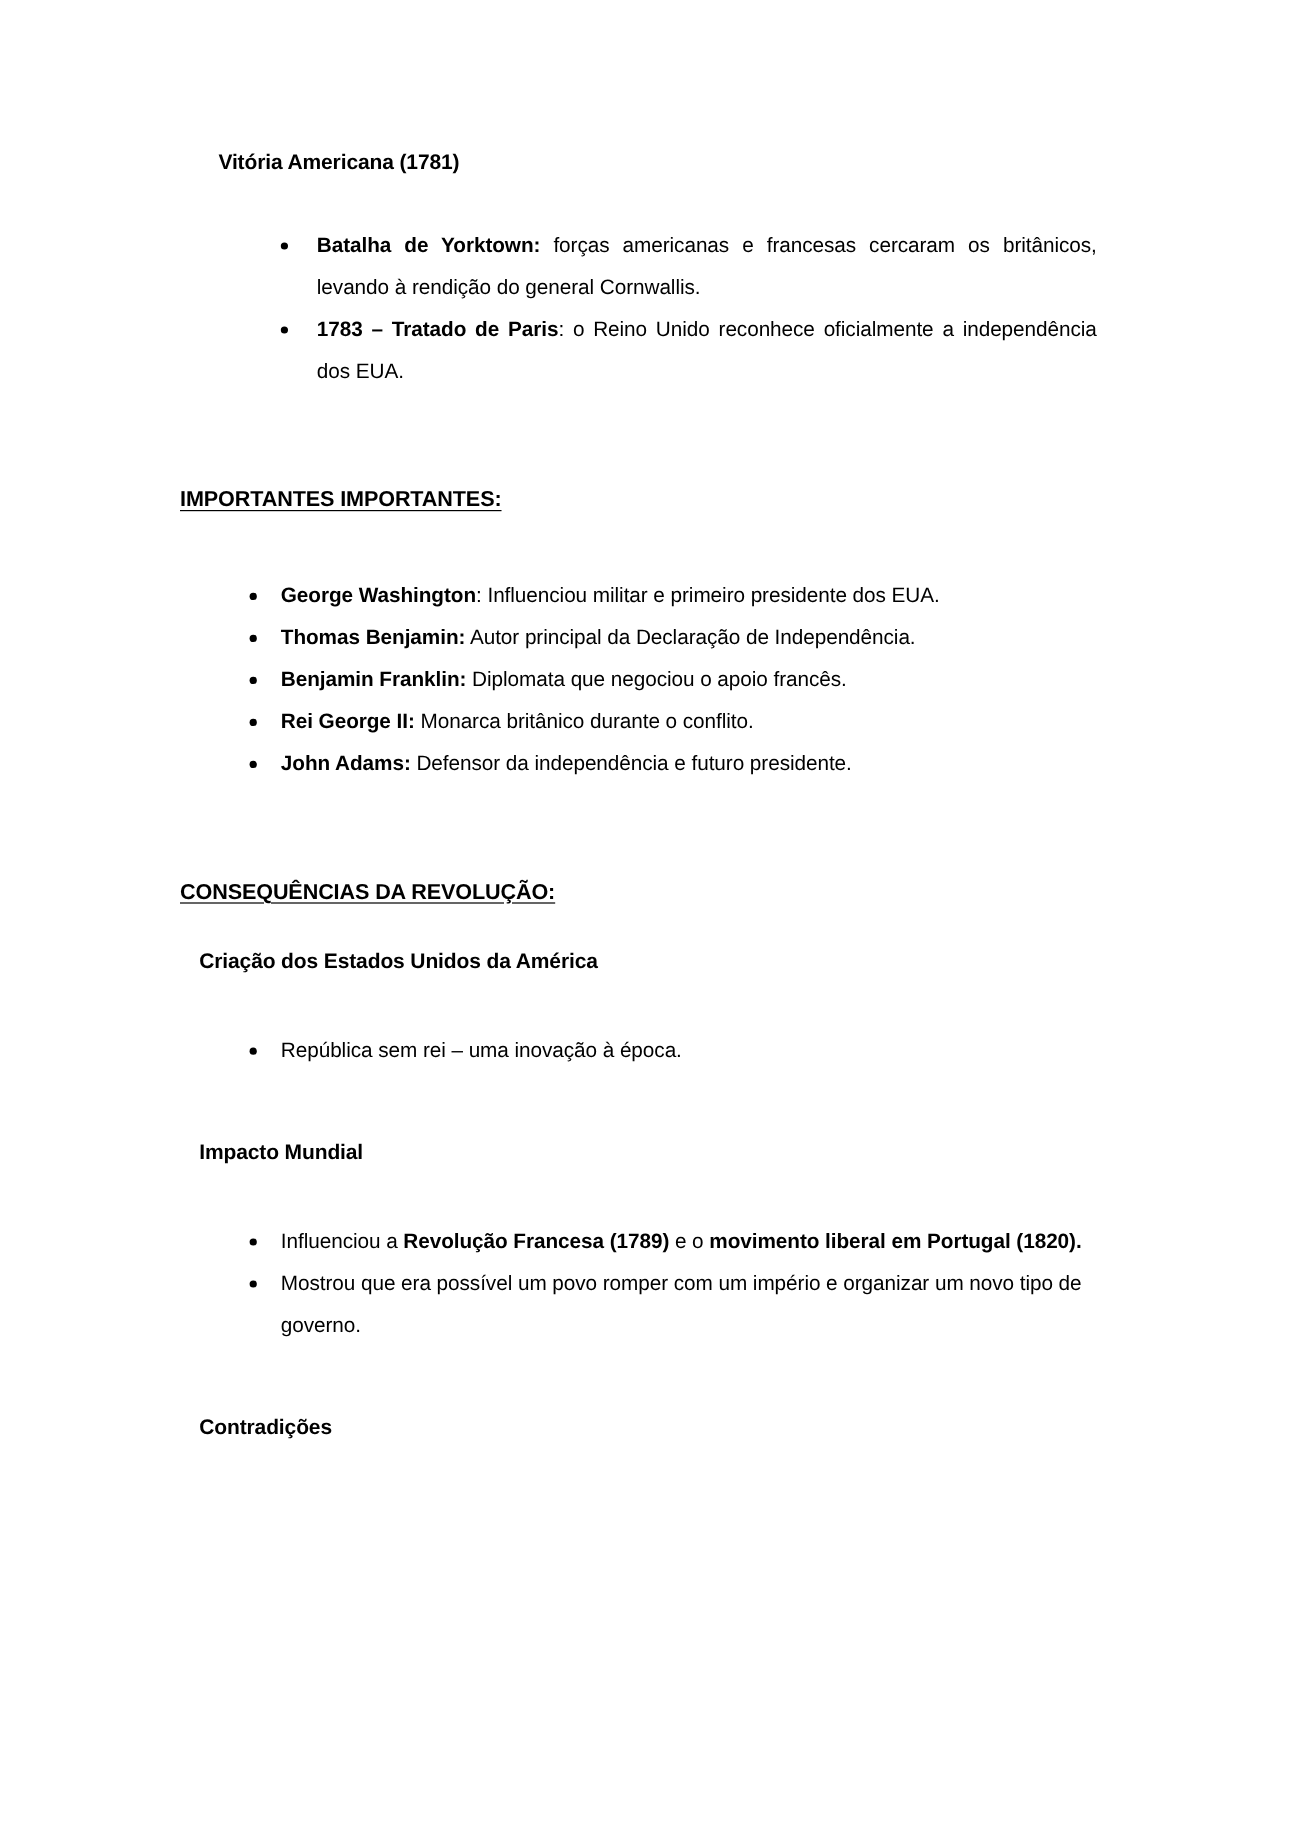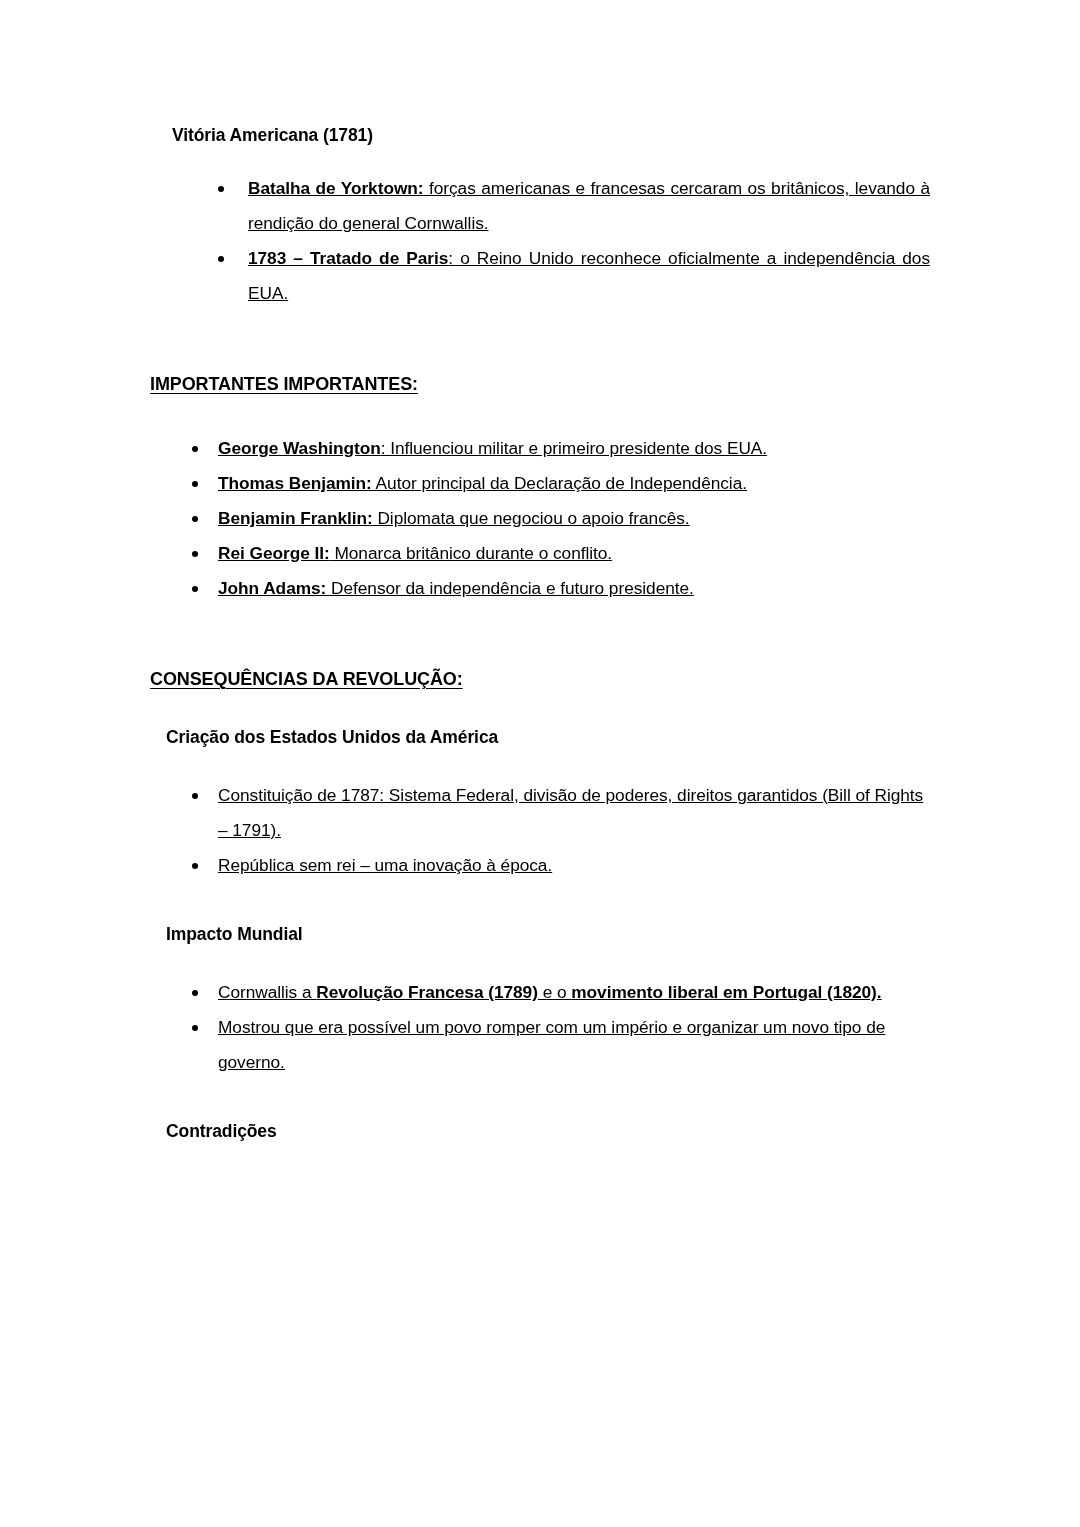--- a/index.html
+++ b/index.html
@@ -31,21 +31,21 @@
     left: 150px;
     top: 118px;
     width: 780px;
   }
 
   
   .sub-heading {
     font-size: 17.5px;
     font-weight: bold;
     line-height: 35px;
-    margin: 0 0 0 22px;
+    margin: 0 0 0 32px;
     letter-spacing: -0.1px;
   }
 
   .section-heading {
     font-size: 18px;
     font-weight: bold;
     line-height: 34px;
     margin: 0;
     text-decoration: underline;
     text-underline-offset: 3px;
@@ -56,23 +56,22 @@
     font-size: 17.5px;
     font-weight: bold;
     line-height: 34px;
     margin: 16px;
     letter-spacing: -0.1px;
   }
 
   
   ul.bullets {
     list-style: none;
-    margin: 0;
+    margin: 16px;
     padding: 0;
-    text-decoration: underline;
   }
 
   ul.bullets > li {
     position: relative;
     font-size: 17.3px;
     line-height: 35px;
     padding-left: 68px;
     margin: 0;
     letter-spacing: -0.05px;
   }
@@ -158,36 +157,33 @@
     <h2 class="section-heading">CONSEQUÊNCIAS DA REVOLUÇÃO:</h2>
 
     <div class="gap-xs"></div>
 
     <h3 class="block-heading">Criação dos Estados Unidos da América</h3>
 
     <div class="gap-xs"></div>
 
     <ul class="bullets">
       <li>
-        <span>Constituição de 1787: Sistema Federal, divisão de poderes, direitos garantidos (Bill of Rights – 1791).</span>
-      </li>
-      <li>
         <span>República sem rei – uma inovação à época.</span>
       </li>
     </ul>
 
     <div class="gap-sm"></div>
 
     <h3 class="block-heading">Impacto Mundial</h3>
 
     <div class="gap-xs"></div>
 
     <ul class="bullets">
       <li>
-        <span>Cornwallis a </span><b>Revolução Francesa (1789)</b><span> e o </span><b>movimento liberal em Portugal (1820).</b>
+        <span>Influenciou a </span><b>Revolução Francesa (1789)</b><span> e o </span><b>movimento liberal em Portugal (1820).</b>
       </li>
       <li>
         <span>Mostrou que era possível um povo romper com um império e organizar um novo tipo de governo.</span>
       </li>
     </ul>
 
     <div class="gap-sm"></div>
 
     <h3 class="block-heading">Contradições</h3>
 

